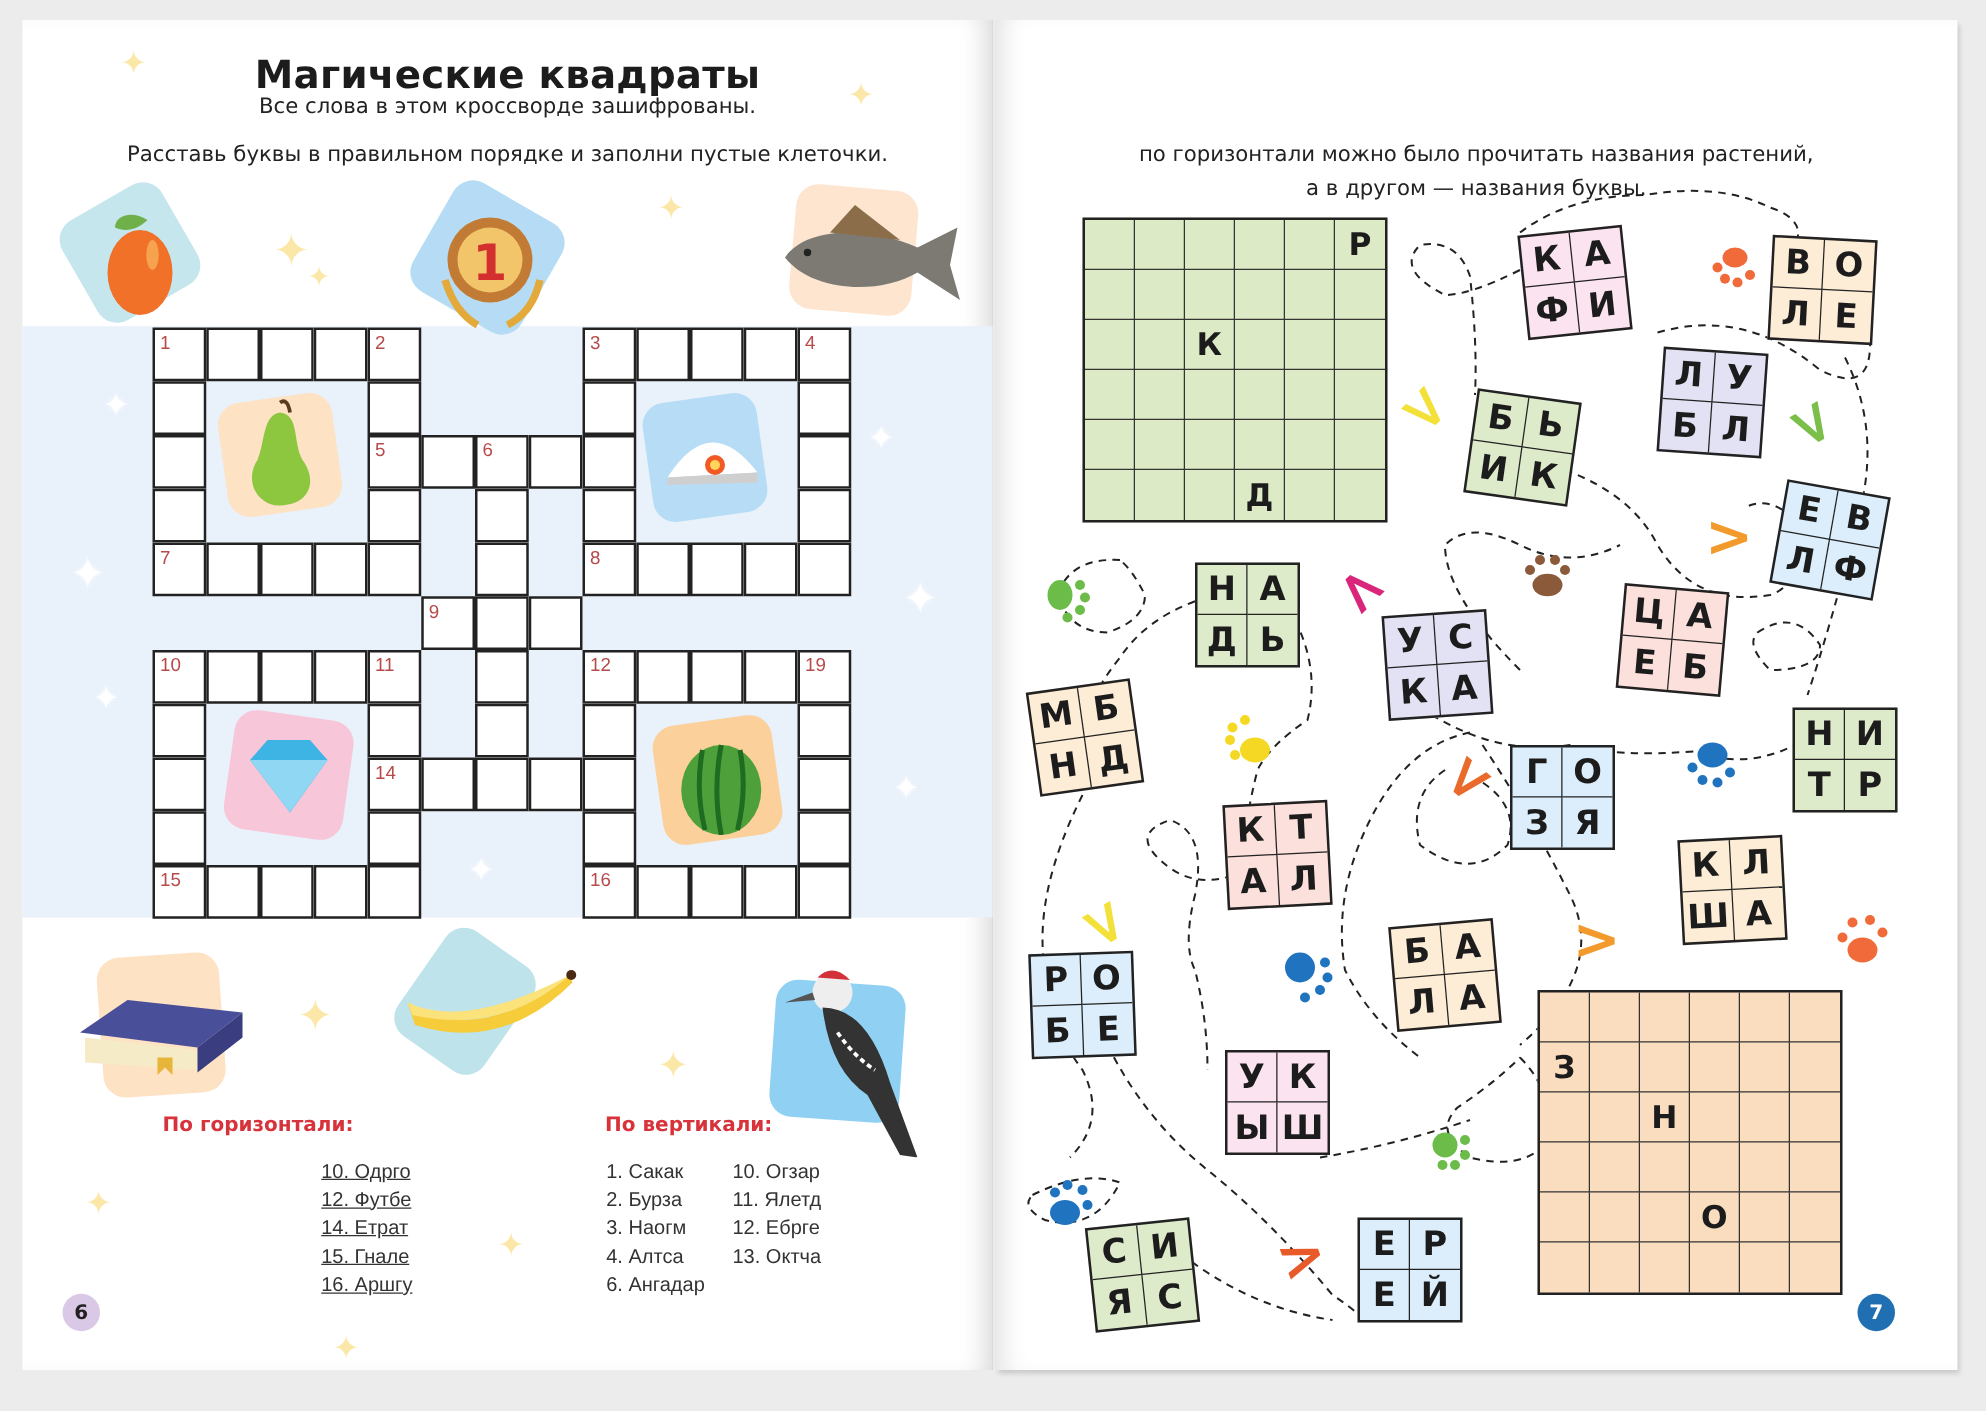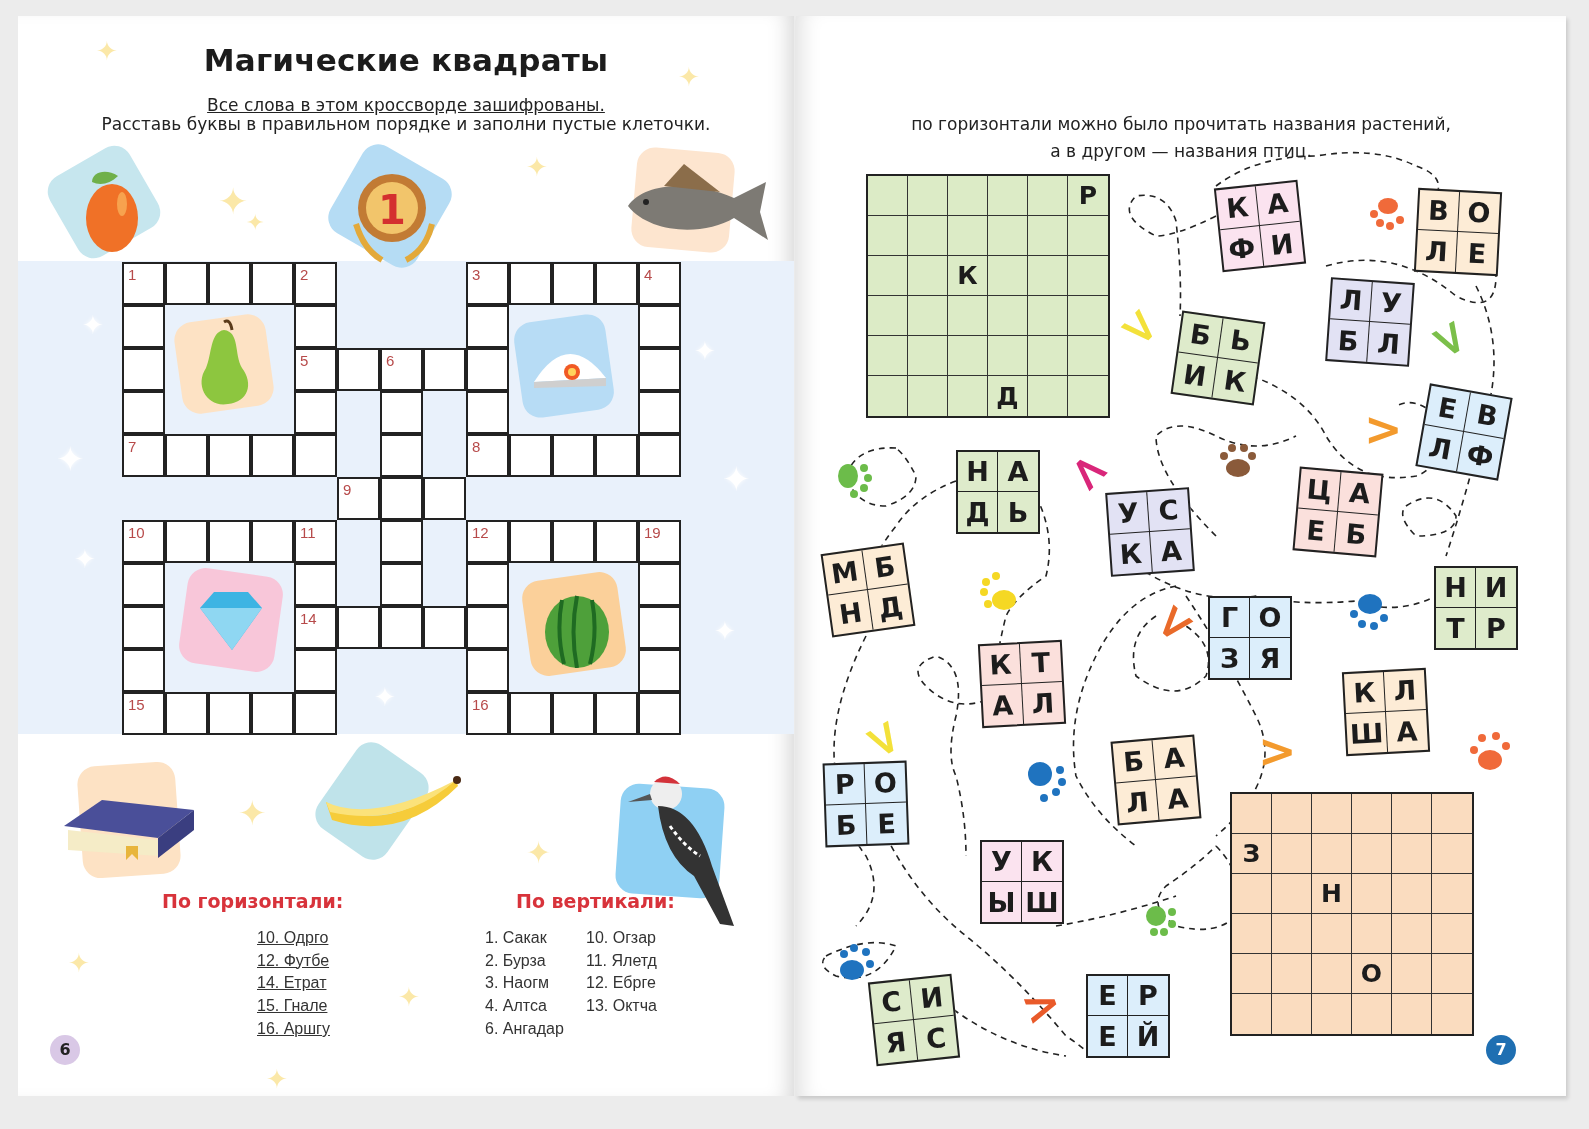--- a/index.html
+++ b/index.html
@@ -9,40 +9,40 @@
   .page-right { left:796px; width:770px; box-shadow: inset 18px 0 22px -14px rgba(0,0,0,0.14), 2px 3px 4px rgba(0,0,0,0.15); }
   .title { position:absolute; left:0; right:0; text-align:center; font-size:31px; font-weight:bold; color:#1c1c1c; letter-spacing:0.2px; }
   .subtitle { position:absolute; left:0; right:0; text-align:center; font-size:17px; line-height:27px; color:#222; }
   .band { position:absolute; left:0; width:776px; top:245px; height:473px; background:#e9f1fb; }
   .abs { position:absolute; }
   .cell { position:absolute; width:43px; height:43px; box-sizing:border-box; background:#fff; border:2px solid #222; }
   .cnum { position:absolute; left:4px; top:2px; font-size:15px; color:#b74a4a; font-family:"Liberation Sans", sans-serif; }
   .pic { position:absolute; border-radius:18px; }
   .sparkle { position:absolute; color:#fbe8a8; font-size:26px; line-height:1; }
   .sparkle.w { color:#ffffff; text-shadow:0 0 4px #fff; }
-  .clue-h { position:absolute; font-size:19px; font-weight:bold; color:#d8333b;margin-left:32px; }
+  .clue-h { position:absolute; font-size:16px; font-weight:bold; color:#d8333b; }
   .clue-list { position:absolute; font-size:16px; line-height:22.7px; color:#333; font-family:"Liberation Sans", sans-serif; }
   .pgnum { position:absolute; width:30px; height:30px; border-radius:50%; text-align:center; line-height:30px; font-size:16px; font-weight:bold; }
   .grid6 { position:absolute; display:grid; grid-template-columns:repeat(6, 40px); grid-template-rows:repeat(6, 40px); border:2px solid #222; }
   .grid6 > div { border-right:1.5px solid #333; border-bottom:1.5px solid #333; box-sizing:border-box; font-size:25px; font-weight:bold; display:flex; align-items:center; justify-content:center; color:#1c1c1c; }
   .tile { position:absolute; display:grid; grid-template-columns:40px 40px; grid-template-rows:40px 40px; border:2px solid #222; }
   .tile > div { box-sizing:border-box; font-size:27px; font-weight:bold; display:flex; align-items:center; justify-content:center; color:#1c1c1c; border-right:1.5px solid #222; border-bottom:1.5px solid #222; }
   .tile > div:nth-child(2n) { border-right:none; }
   .tile > div:nth-child(n+3) { border-bottom:none; }
   .paw { position:absolute; }
   .arrow { position:absolute; font-size:46px; font-weight:bold; line-height:1; }
   svg.trail { position:absolute; left:0; top:0; }
 </style>
 </head>
 <body>
 
 <div class="page page-left">
   <div class="band"></div>
   <div class="title" style="top:26px;">Магические квадраты</div>
-  <div class="subtitle" style="top:76px;text-decoration:underline;">Все слова в этом кроссворде зашифрованы.</div>
+  <div class="subtitle" style="top:56px;">Все слова в этом кроссворде зашифрованы.</div>
   <div class="subtitle" style="top:95px;">Расставь буквы в правильном порядке и заполни пустые клеточки.</div>
 
   <div class="sparkle" style="left:78px;top:22px;">✦</div>
   <div class="sparkle" style="left:660px;top:48px;">✦</div>
   <div class="sparkle" style="left:200px;top:168px;font-size:36px;">✦</div>
   <div class="sparkle" style="left:228px;top:196px;font-size:22px;">✦</div>
   <div class="sparkle" style="left:508px;top:138px;">✦</div>
   <div class="sparkle w" style="left:64px;top:296px;">✦</div>
   <div class="sparkle w" style="left:38px;top:426px;font-size:34px;">✦</div>
   <div class="sparkle w" style="left:704px;top:446px;font-size:34px;">✦</div>
@@ -255,21 +255,21 @@
     <div>11. Ялетд</div>
     <div>12. Ебрге</div>
     <div>13. Октча</div>
   </div>
 
   <div class="pgnum" style="left:32px;top:1019px;background:#d9c8e6;color:#222;">6</div>
 </div>
 
 <div class="page page-right">
   <div class="subtitle" style="top:95px;">по горизонтали можно было прочитать названия растений,</div>
-  <div class="subtitle" style="top:122px;">а в другом — названия птиц.</div>
+  <div class="subtitle" style="top:122px;">а в другом — названия буквы.</div>
 
   <svg class="trail" width="770" height="1080">
     <g fill="none" stroke="#222" stroke-width="1.6" stroke-dasharray="6 5">
       <path d="M420 170 Q460 140 520 140 Q580 130 620 150 Q650 160 640 180"></path>
       <path d="M420 200 Q380 220 360 220 Q320 200 340 180 Q370 175 380 205 Q386 260 384 300"></path>
       <path d="M456 360 Q510 380 530 420 Q560 470 620 460 Q650 450 640 400 Q620 380 600 390"></path>
       <path d="M530 250 Q600 230 660 280 Q700 300 700 260 Q700 240 680 250"></path>
       <path d="M680 270 Q710 330 690 400 Q670 480 650 540"></path>
       <path d="M610 490 Q640 470 660 500 Q660 520 620 520 Q600 500 610 490"></path>
       <path d="M420 520 Q360 460 360 420 Q380 400 420 420 Q460 440 500 420"></path>

